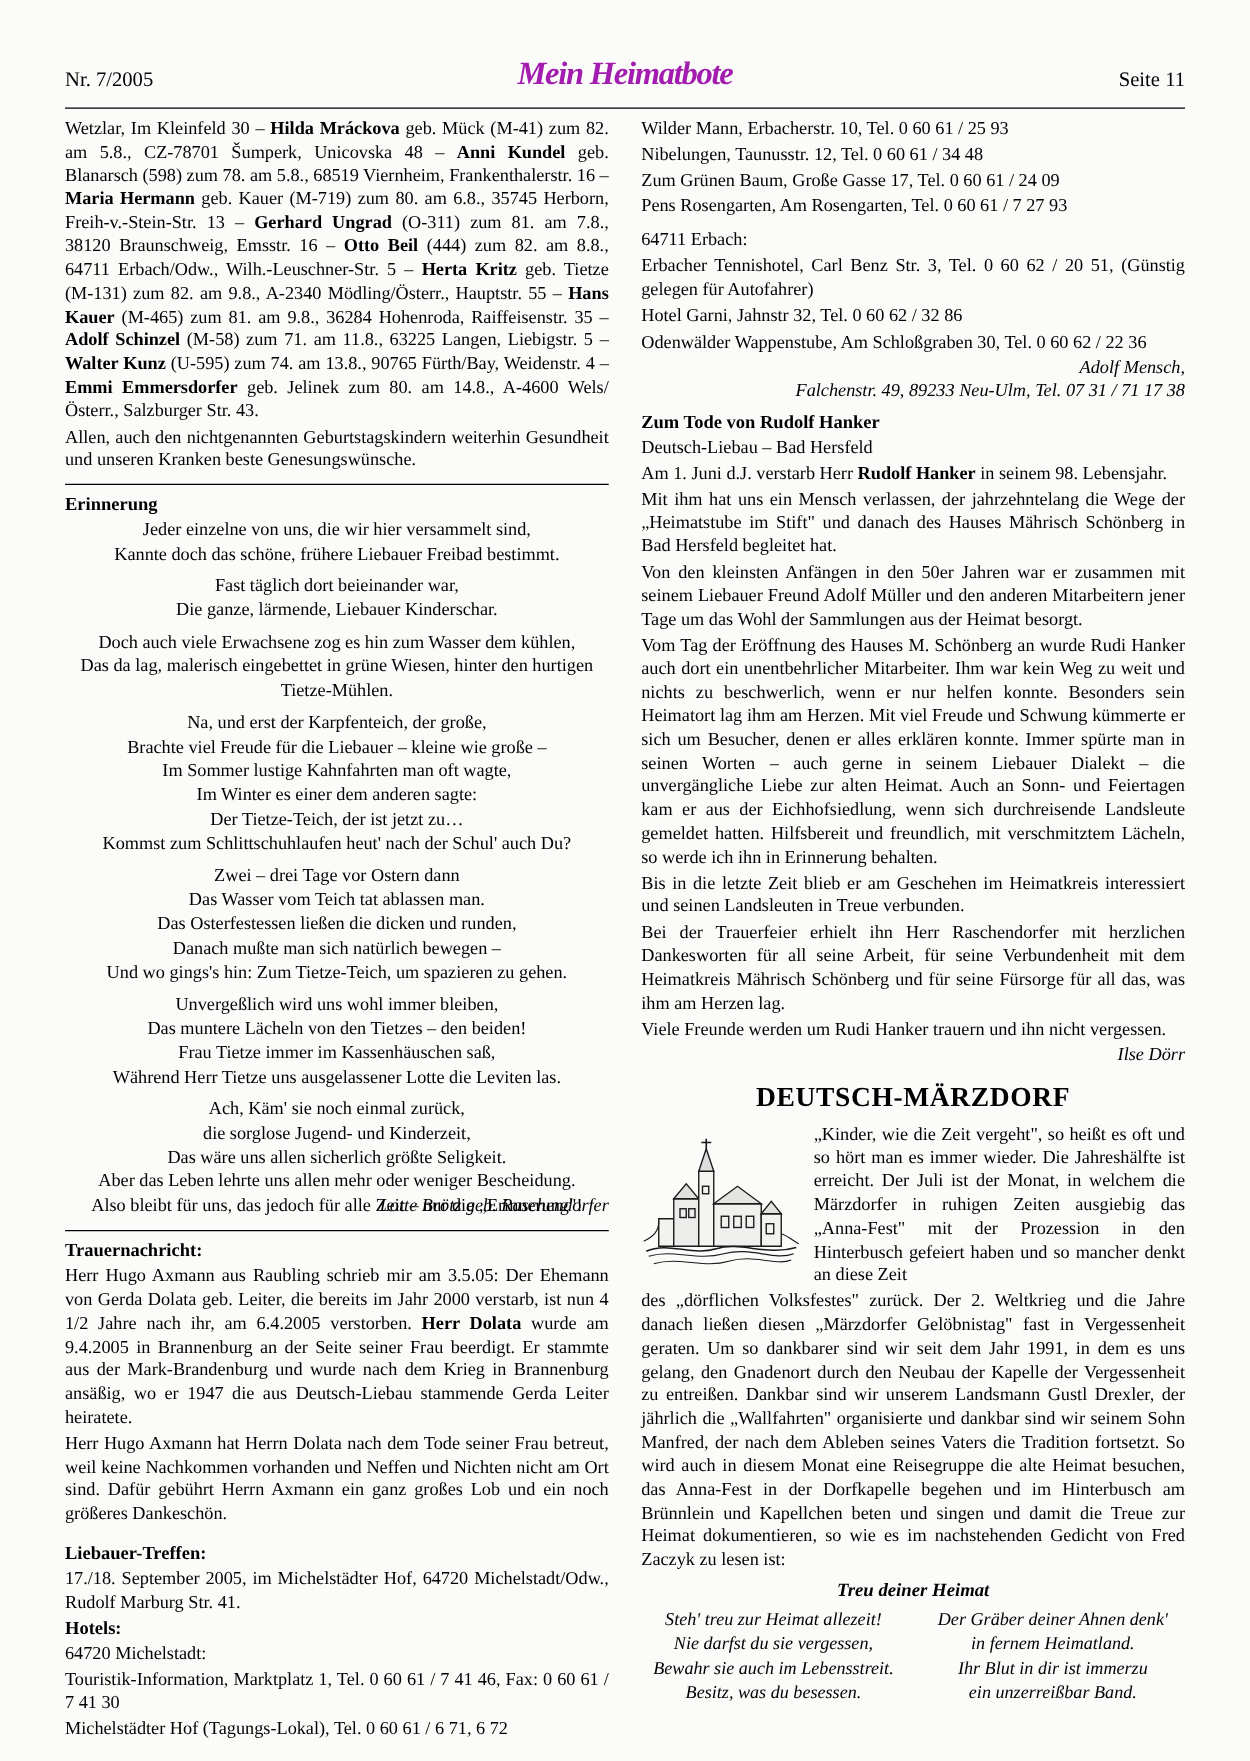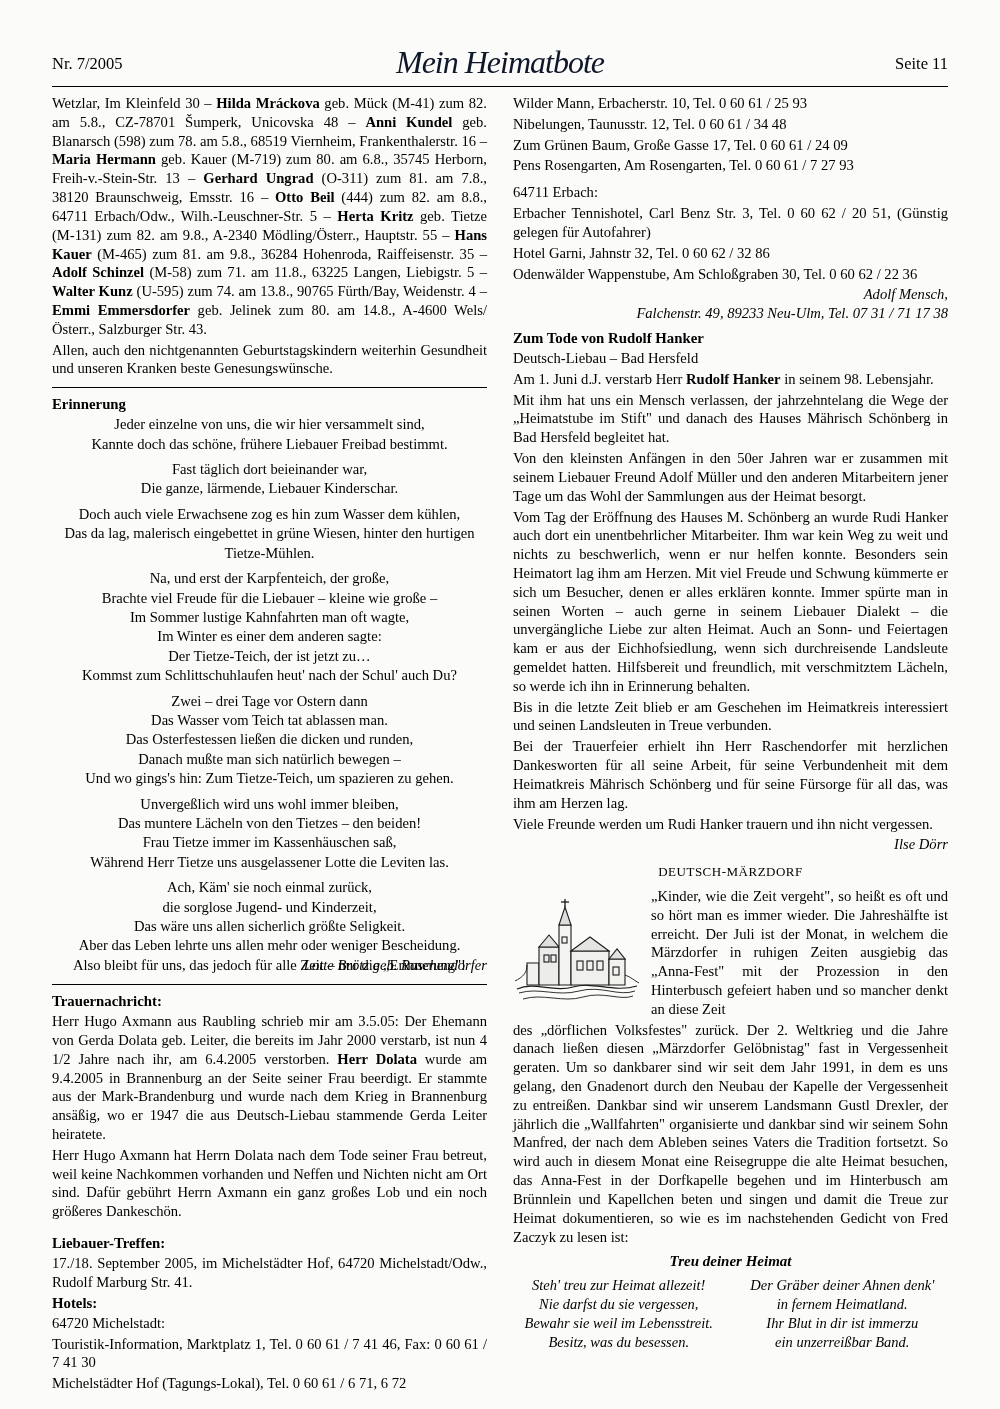--- a/index.html
+++ b/index.html
@@ -41,25 +41,25 @@
     top: 8px;
     font-size: 16.5px;
   }
   .masthead {
     position: absolute;
     left: 50%;
     top: -2px;
     transform: translateX(-50%);
     font-family: "Liberation Serif", serif;
     font-style: italic;
-    font-weight: normal;
-    font-size: 32px;
+    font-weight: bold;
+    font-size: 26px;
     letter-spacing: -1px;
     white-space: nowrap;
-    color: #0f172a;
+    color: #a21caf;
   }
   .rule {
     position: absolute;
     left: 52px;
     right: 52px;
     top: 86px;
     border-top: 1.6px solid #000;
   }
   .columns {
     position: absolute;
@@ -97,22 +97,22 @@
   .hr-short {
     border-top: 1.2px solid #000;
     margin: 9px 0 7px 0;
   }
   .right {
     text-align: right;
     font-style: italic;
   }
   .center-head {
     text-align: center;
-    font-weight: normal;
-    font-size: 13px;
+    font-weight: bold;
+    font-size: 22px;
     letter-spacing: 0.5px;
     margin: 10px 0 6px 0;
   }
   .poem-title {
     text-align: center;
     font-weight: bold;
     font-style: italic;
     font-size: 15px;
     margin: 6px 0 4px 0;
   }
@@ -280,21 +280,21 @@
         </svg>
         <p class="para">„Kinder, wie die Zeit vergeht", so heißt es oft und so hört man es immer wieder. Die Jahreshälfte ist erreicht. Der Juli ist der Monat, in welchem die Märzdorfer in ruhigen Zeiten ausgiebig das „Anna-Fest" mit der Prozession in den Hinterbusch gefeiert haben und so mancher denkt an diese Zeit</p>
       </div>
       <p class="para">des „dörflichen Volksfestes" zurück. Der 2. Weltkrieg und die Jahre danach ließen diesen „Märzdorfer Gelöbnistag" fast in Vergessenheit geraten. Um so dankbarer sind wir seit dem Jahr 1991, in dem es uns gelang, den Gnadenort durch den Neubau der Kapelle der Vergessenheit zu entreißen. Dankbar sind wir unserem Landsmann Gustl Drexler, der jährlich die „Wallfahrten" organisierte und dankbar sind wir seinem Sohn Manfred, der nach dem Ableben seines Vaters die Tradition fortsetzt. So wird auch in diesem Monat eine Reisegruppe die alte Heimat besuchen, das Anna-Fest in der Dorfkapelle begehen und im Hinterbusch am Brünnlein und Kapellchen beten und singen und damit die Treue zur Heimat dokumentieren, so wie es im nachstehenden Gedicht von Fred Zaczyk zu lesen ist:</p>
 
       <div class="poem-title">Treu deiner Heimat</div>
       <div class="poem">
         <div class="half">
           <div>Steh' treu zur Heimat allezeit!</div>
           <div>Nie darfst du sie vergessen,</div>
-          <div>Bewahr sie weil im Lebensstreit.</div>
+          <div>Bewahr sie auch im Lebensstreit.</div>
           <div>Besitz, was du besessen.</div>
         </div>
         <div class="half">
           <div>Der Gräber deiner Ahnen denk'</div>
           <div>in fernem Heimatland.</div>
           <div>Ihr Blut in dir ist immerzu</div>
           <div>ein unzerreißbar Band.</div>
         </div>
       </div>
     </div>

